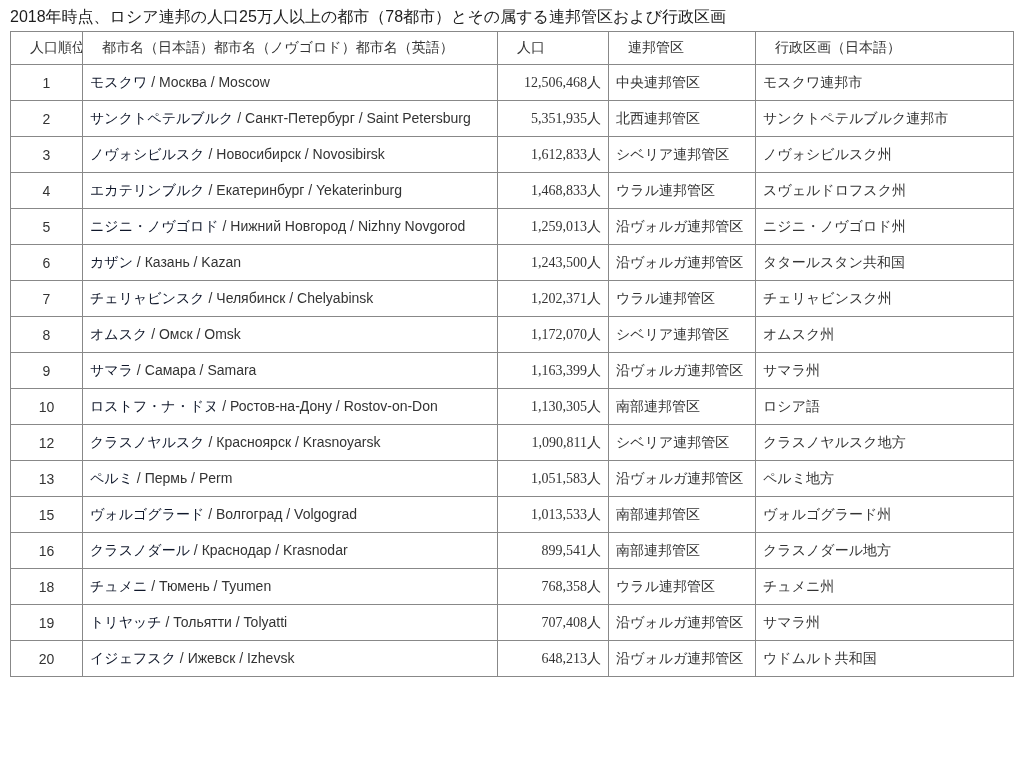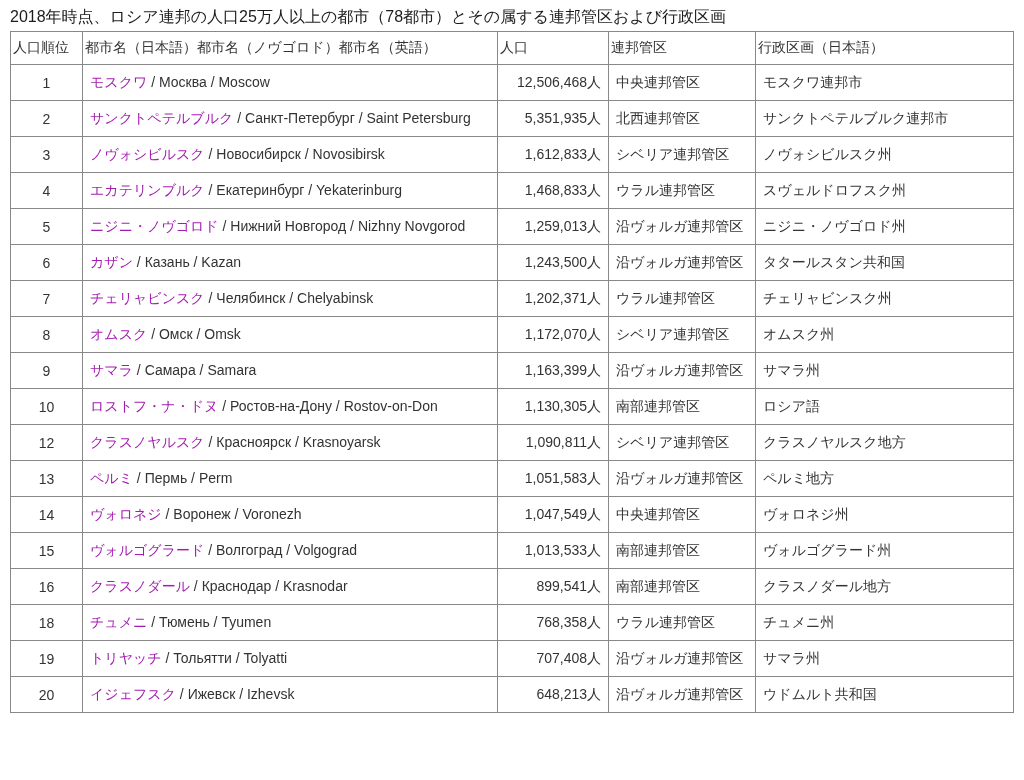--- a/index.html
+++ b/index.html
@@ -28,29 +28,29 @@
   table.cities th,
   table.cities td {
     border: 1px solid #888888;
     font-weight: normal;
     overflow: hidden;
     white-space: nowrap;
   }
   table.cities th {
     height: 32px;
     text-align: left;
-    padding: 0 2px;
+    padding: 0 19px;
   }
   table.cities td {
     height: 35px;
     padding: 0 7px;
   }
   td.rank { text-align: center; padding: 0 2px; }
-  td.population { text-align: right; padding: 0 6px; }
-  .city-jp { color: #a21caf; font-family: Liberation Serif, serif; }
+  td.population { text-align: right; padding: 0 6px; font-family: Liberation Serif, serif; }
+  .city-jp { color: #0f172a; font-family: Liberation Serif, serif; }
   .sep { white-space: pre; }
 </style>
 </head>
 <body>
 
 <div class="page-title">2018年時点、ロシア連邦の人口25万人以上の都市（78都市）とその属する連邦管区および行政区画</div>
 
 <table class="cities">
   <colgroup>
     <col style="width:72px">
@@ -147,27 +147,20 @@
     <td class="division">クラスノヤルスク地方</td>
   </tr>
       <tr>
     <td class="rank">13</td>
     <td class="city"><span class="city-jp">ペルミ</span><span class="sep"> / </span><span class="city-ru">Пермь</span><span class="sep"> / </span><span class="city-en">Perm</span></td>
     <td class="population">1,051,583人</td>
     <td class="district">沿ヴォルガ連邦管区</td>
     <td class="division">ペルミ地方</td>
   </tr>
       <tr>
-    <td class="rank">14</td>
-    <td class="city"><span class="city-jp">ヴォロネジ</span><span class="sep"> / </span><span class="city-ru">Воронеж</span><span class="sep"> / </span><span class="city-en">Voronezh</span></td>
-    <td class="population">1,047,549人</td>
-    <td class="district">中央連邦管区</td>
-    <td class="division">ヴォロネジ州</td>
-  </tr>
-      <tr>
     <td class="rank">15</td>
     <td class="city"><span class="city-jp">ヴォルゴグラード</span><span class="sep"> / </span><span class="city-ru">Волгоград</span><span class="sep"> / </span><span class="city-en">Volgograd</span></td>
     <td class="population">1,013,533人</td>
     <td class="district">南部連邦管区</td>
     <td class="division">ヴォルゴグラード州</td>
   </tr>
       <tr>
     <td class="rank">16</td>
     <td class="city"><span class="city-jp">クラスノダール</span><span class="sep"> / </span><span class="city-ru">Краснодар</span><span class="sep"> / </span><span class="city-en">Krasnodar</span></td>
     <td class="population">899,541人</td>

